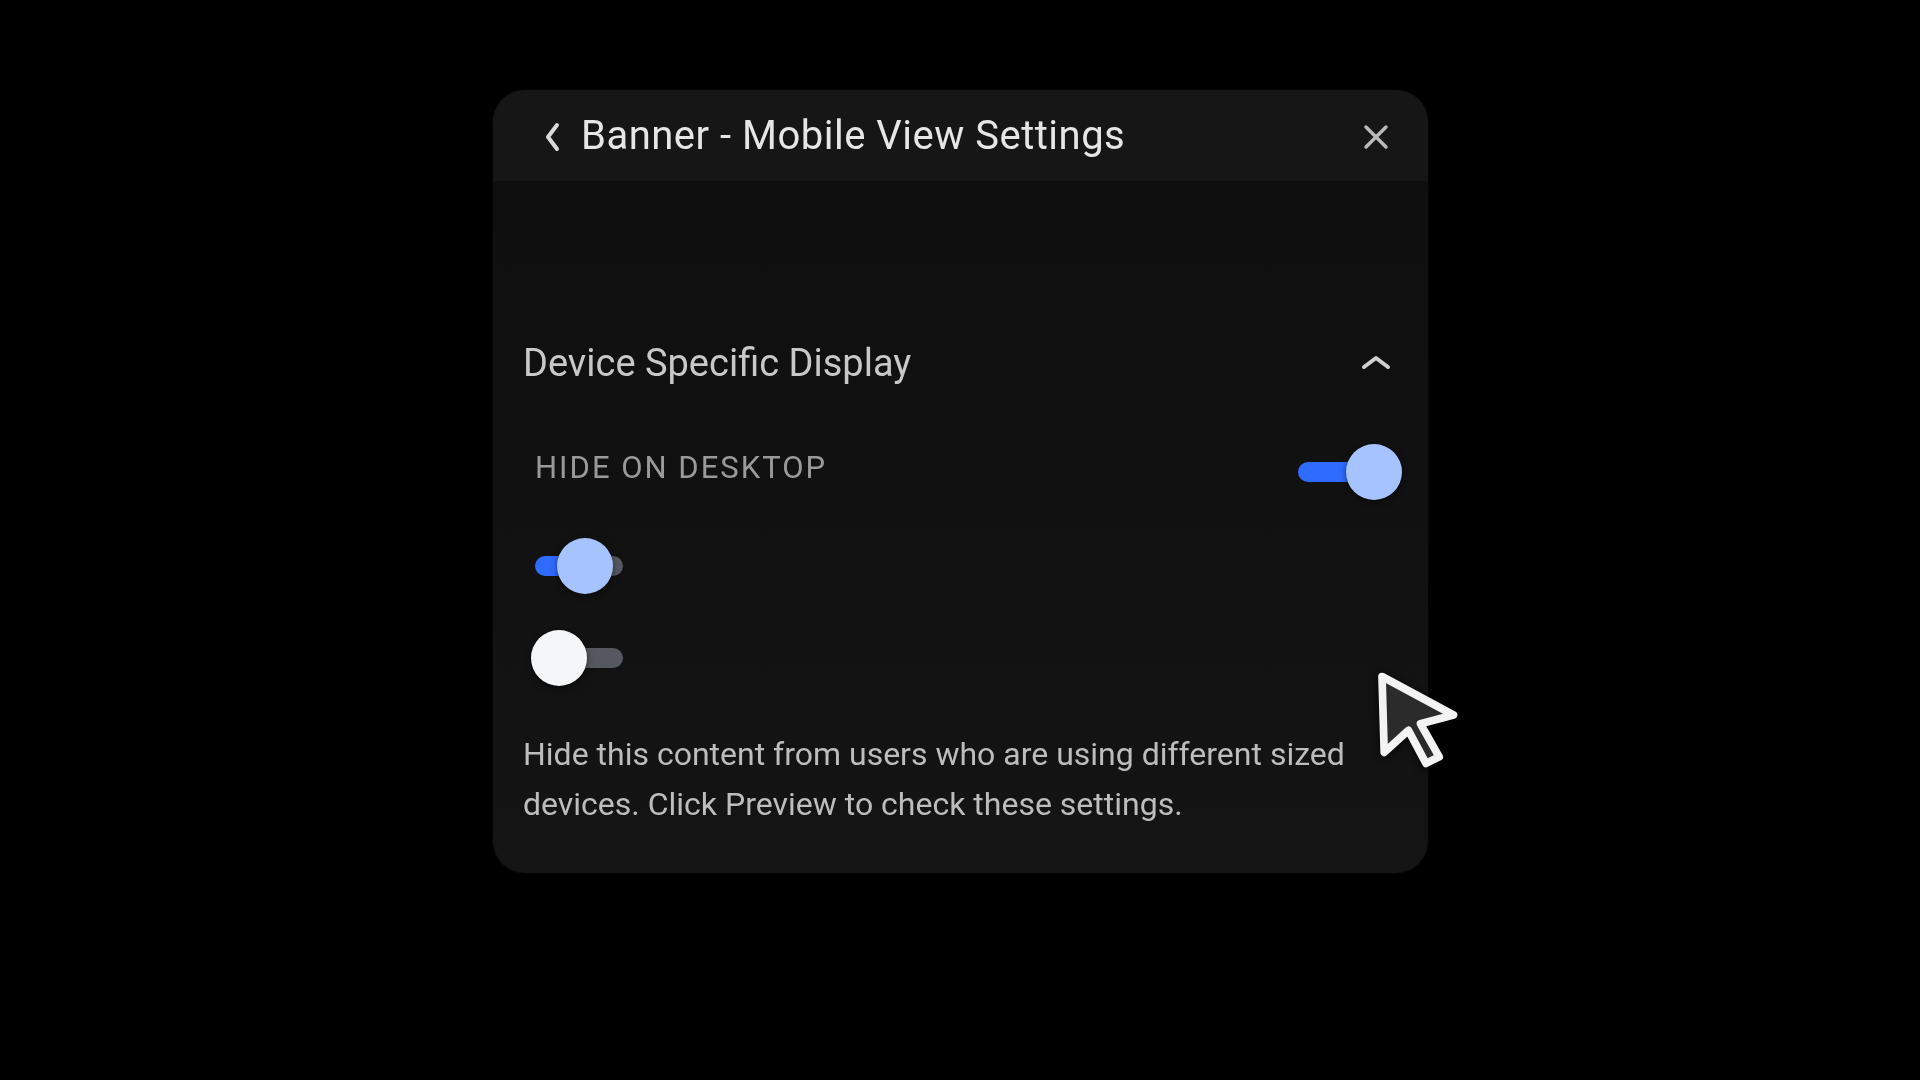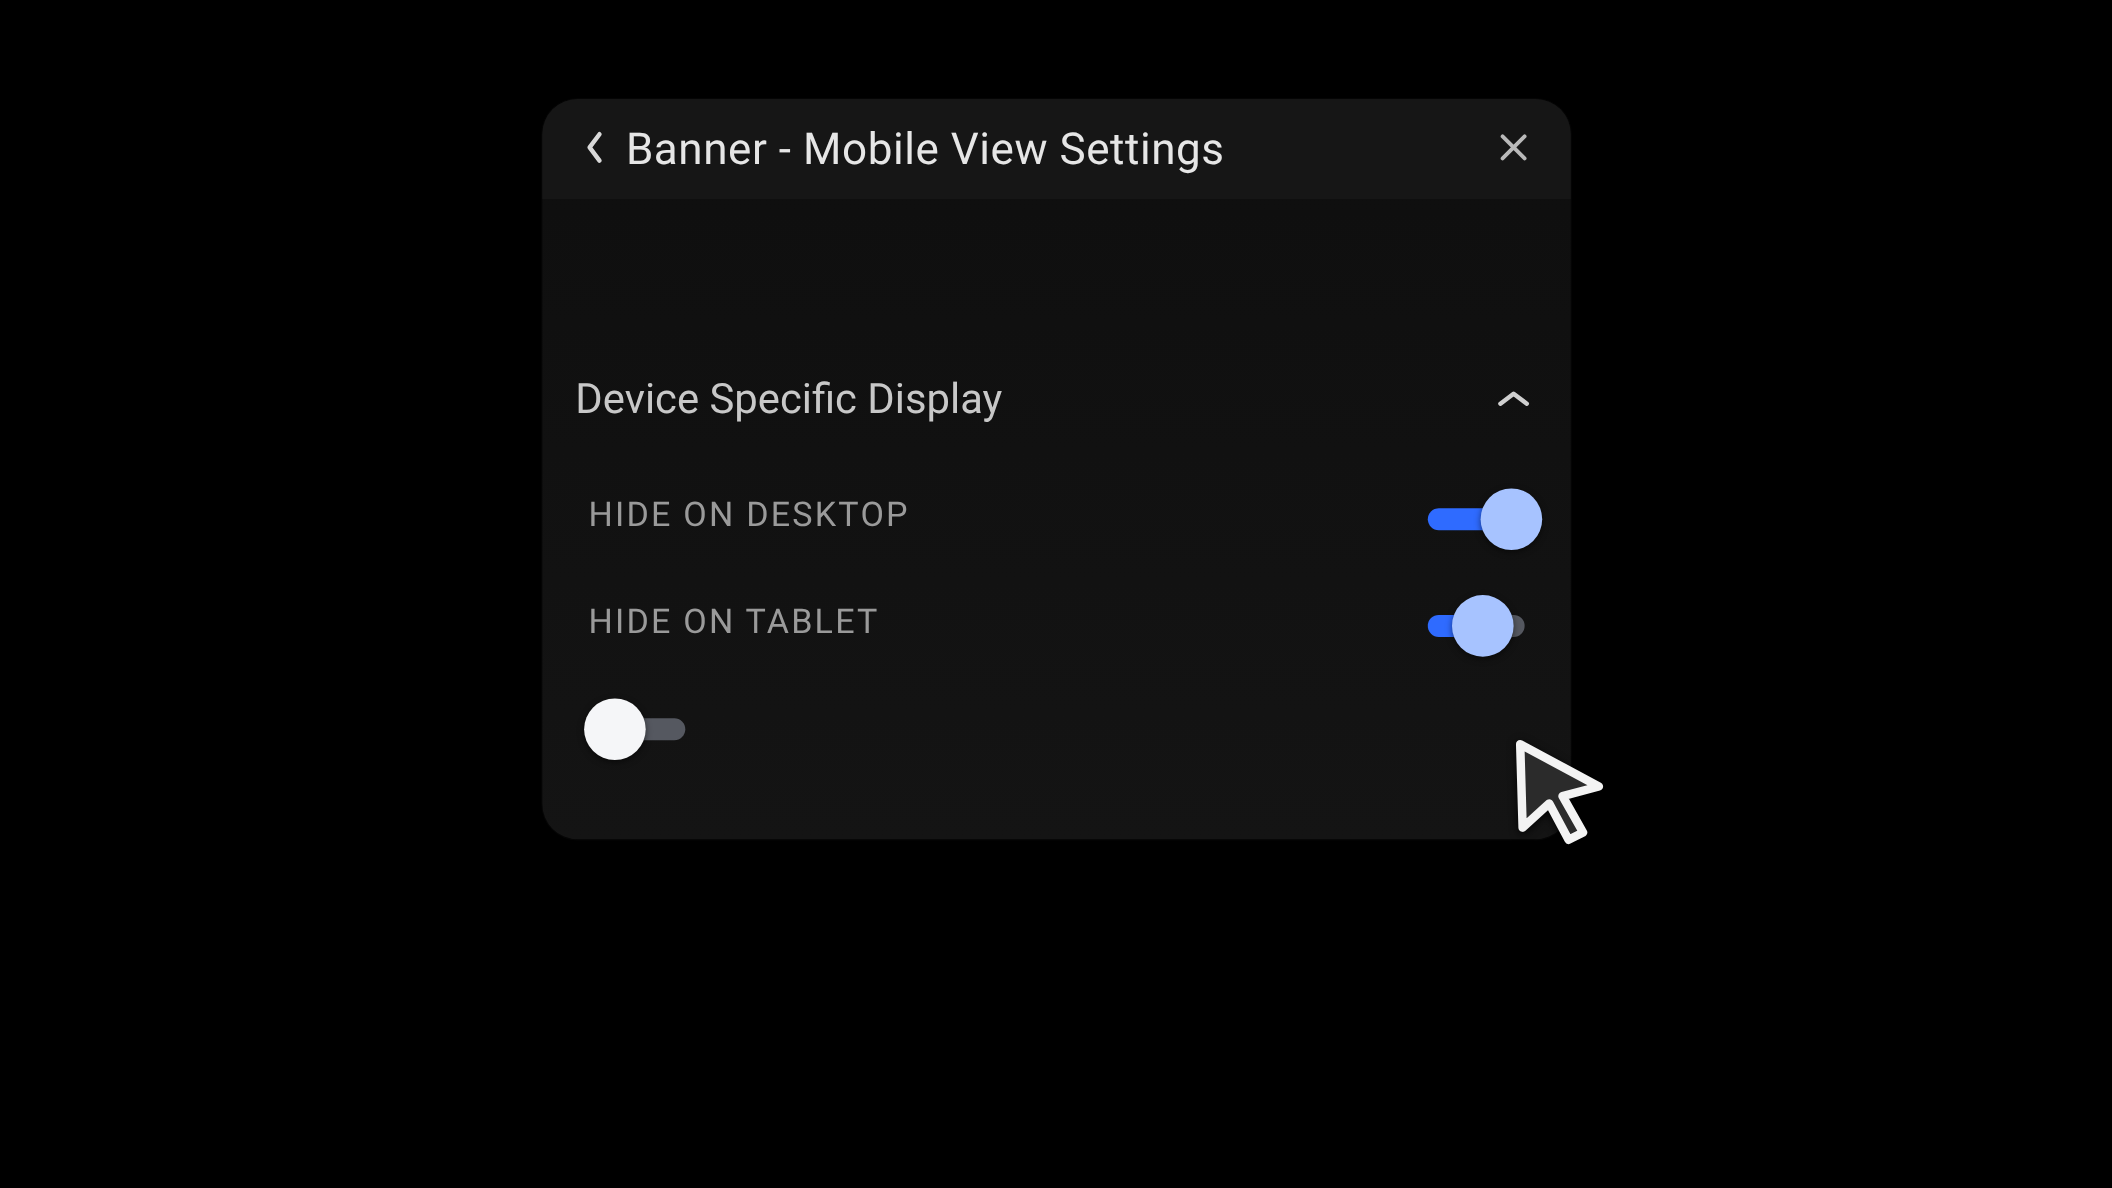--- a/index.html
+++ b/index.html
@@ -25,22 +25,22 @@
     position:absolute;
     top:90px;left:493px;
     width:935px;
     border-radius:32px;
     background:linear-gradient(180deg,#0e0e0e 0%, #101010 30%, #141414 100%);
     box-shadow:0 0 0 1px rgba(255,255,255,0.02), 0 30px 60px rgba(0,0,0,0.6);
     overflow:visible;
     padding-bottom:44px;
   }
   .header{
-    display:flex;align-items:flex-start;
-    padding:22px 30px 22px 26px;
+    display:flex;align-items:flex-end;
+    padding:22px 30px 22px 38px;
     border-radius:32px 32px 0 0;
     background:#161616;
   }
   .back-btn{
     width:44px;height:44px;display:flex;align-items:center;justify-content:center;
     color:#d9d9d9;cursor:pointer;border:none;background:none;
   }
   .title{
     font-size:40px;font-weight:400;letter-spacing:0.5px;
     color:var(--text-strong);
@@ -150,32 +150,32 @@
 
     <div class="row">
       <div class="row-label">HIDE ON DESKTOP</div>
       <div class="toggle on">
         <div class="track"></div>
         <div class="knob"></div>
       </div>
     </div>
 
     <div class="row">
-      <div class="row-label">HIDE ON TABLET</div>
       <div class="toggle mid">
         <div class="track"></div>
         <div class="knob"></div>
       </div>
     </div>
 
     <div class="row">
       <div class="toggle off">
         <div class="track"></div>
         <div class="knob"></div>
       </div>
     </div>
 
+    <div class="help">Hide this content from users who are using different sized devices. Click Preview to check these settings.</div>
   </div>
 </div>
 
 <svg class="cursor" viewBox="0 0 100 100">
   <path d="M20 15 L85 50 L55 58 L72 88 L60 94 L44 64 L22 84 Z" fill="#2b2b2b" stroke="#f3f3f3" stroke-width="7" stroke-linejoin="round"></path>
 </svg>
 
 </body></html>

